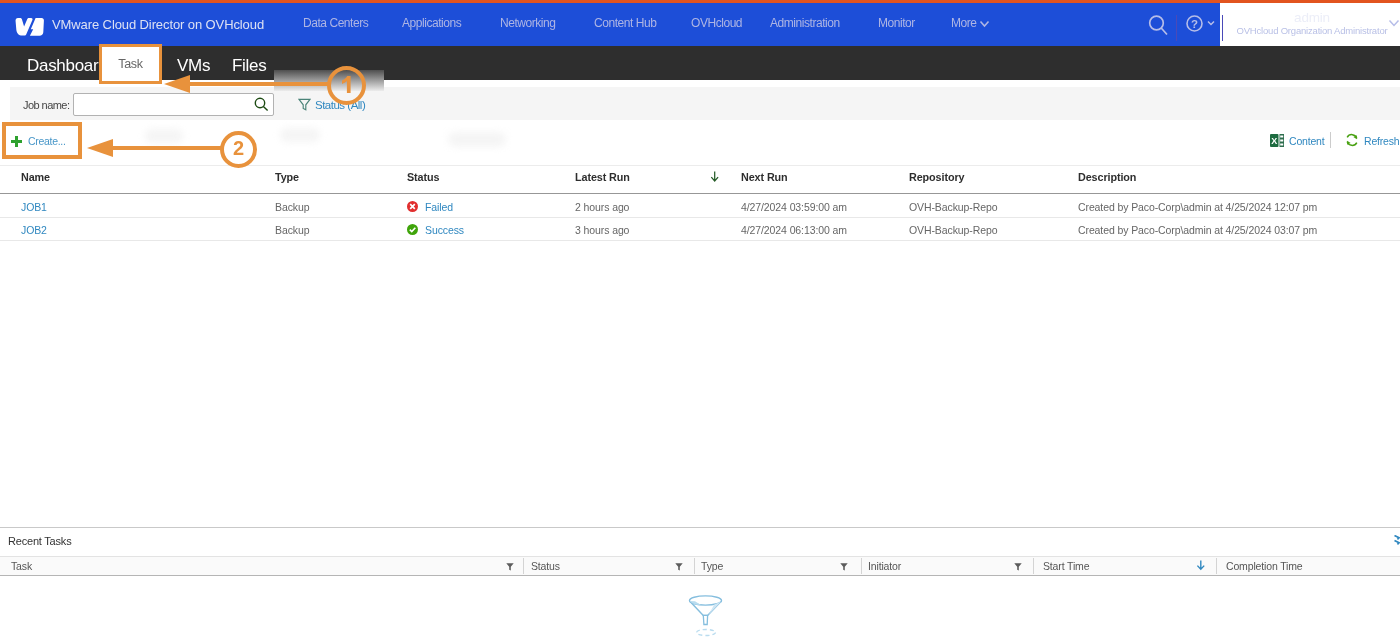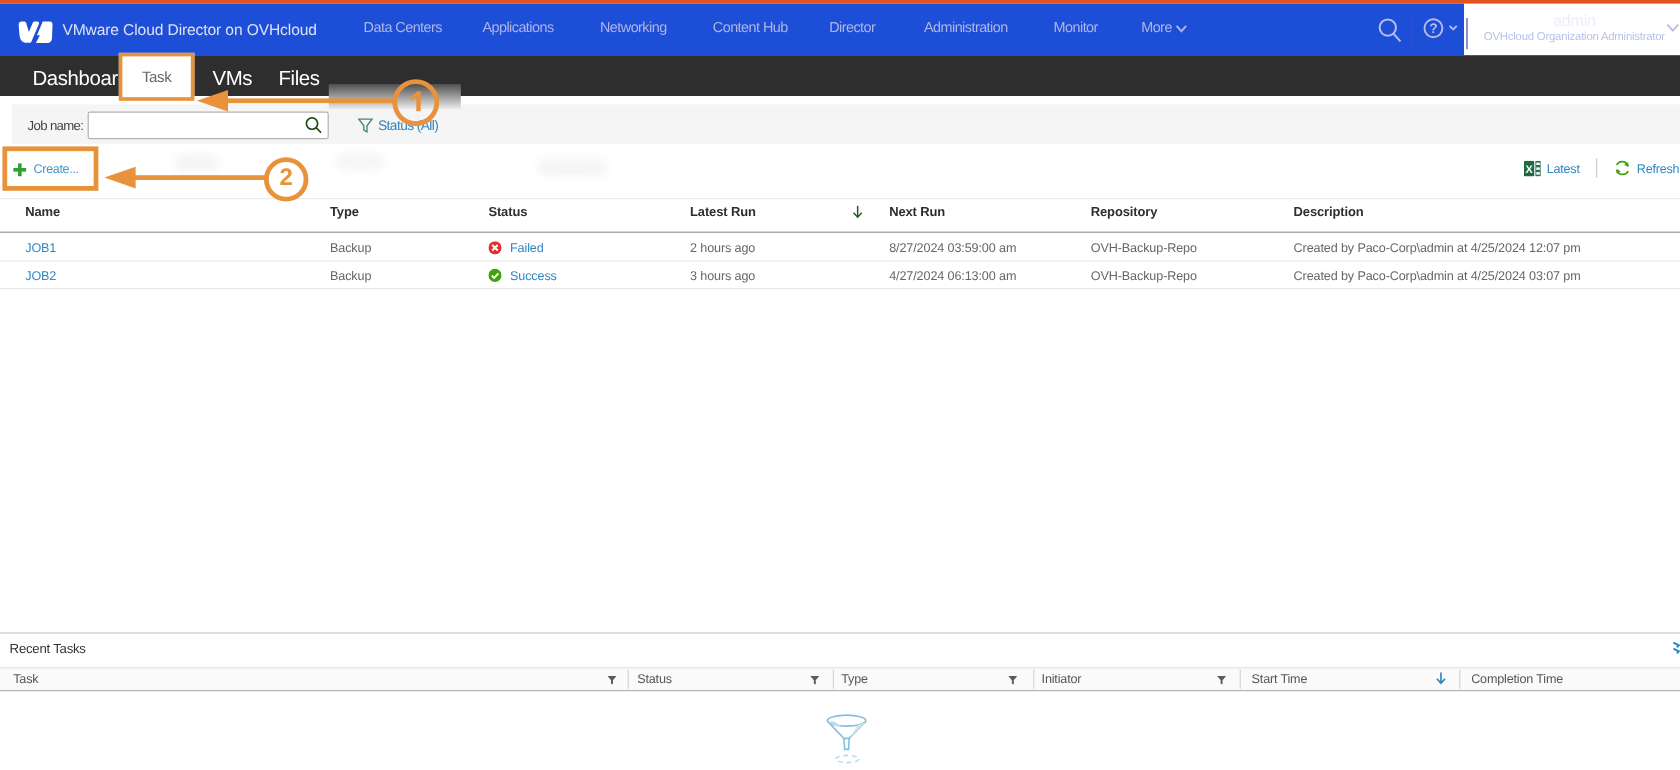--- a/index.html
+++ b/index.html
@@ -78,21 +78,21 @@
   <div id="mast" class="abs">
     <svg class="abs" style="left:15px;top:14px;" width="29" height="20" viewBox="0 0 29 20">
       <path d="M3 1 C1.4 1 0.45 2.2 0.55 3.8 L1.3 12.5 C1.6 16.2 3.8 18.6 7.2 18.6 L9.5 18.6 C10.3 18.6 11 18.1 11.3 17.3 L17.4 3 C17.9 1.9 17.2 1 16.1 1 L14 1 C13.2 1 12.5 1.5 12.2 2.2 L9.1 9.6 L6.9 2.3 C6.6 1.5 5.9 1 5.1 1 Z" fill="#fff"></path>
       <path d="M20.6 1 L26.6 1 C28 1 29 2.2 28.9 3.6 L28.3 15.3 C28.1 17.3 26.6 18.8 24.6 18.8 L14.9 18.8 L18.2 12.3 L15.8 12.3 Z" fill="#fff"></path>
     </svg>
     <span class="abs title">VMware Cloud Director on OVHcloud</span>
     <span class="abs nav" style="left:303px;">Data Centers</span>
     <span class="abs nav" style="left:402px;">Applications</span>
     <span class="abs nav" style="left:500px;">Networking</span>
     <span class="abs nav" style="left:594px;">Content Hub</span>
-    <span class="abs nav" style="left:691px;">Director</span>
+    <span class="abs nav" style="left:691px;">OVHcloud</span>
     <span class="abs nav" style="left:770px;">Administration</span>
     <span class="abs nav" style="left:878px;">Monitor</span>
     <span class="abs nav" style="left:951px;">More</span>
     <svg class="abs" style="left:979px;top:17px;" width="11" height="8" viewBox="0 0 11 8">
         <path d="M1.5 1.5 L5.5 6 L9.5 1.5" fill="none" stroke="#aeb5e4" stroke-width="1.6"></path>
       </svg>
     <svg class="abs" style="left:1147px;top:10px;" width="22" height="25" viewBox="0 0 22 25">
       <circle cx="9.5" cy="10" r="6.8" fill="none" stroke="#b6bde8" stroke-width="1.7"></circle>
       <line x1="14.2" y1="15" x2="20" y2="21.5" stroke="#b6bde8" stroke-width="1.7"></line>
     </svg>
@@ -137,21 +137,21 @@
   <div class="abs blob" style="left:448px;top:132px;width:58px;height:15px;"></div>
 
   <svg class="abs" style="left:1270px;top:134px;" width="14" height="13" viewBox="0 0 14 13">
     <rect x="0" y="0" width="8.5" height="13" rx="1" fill="#1d6b40"></rect>
     <text x="4.2" y="9.8" font-size="9" font-weight="bold" fill="#fff" text-anchor="middle" font-family="Liberation Sans">X</text>
     <rect x="9.5" y="0" width="4.5" height="13" fill="#2e6e4e"></rect>
     <rect x="10.2" y="1.5" width="3" height="2" fill="#fff"></rect>
       <rect x="10.2" y="5.5" width="3" height="2" fill="#fff"></rect>
       <rect x="10.2" y="9.5" width="3" height="2" fill="#fff"></rect>
   </svg>
-  <span class="abs" id="exporttxt">Latest</span>
+  <span class="abs" id="exporttxt">Content</span>
   <div class="abs" id="expsep"></div>
   <svg class="abs" style="left:1345px;top:133px;" width="14" height="14" viewBox="0 0 14 14">
     <path d="M2.2 4.4 A5.2 5.2 0 0 1 11.8 5.4" fill="none" stroke="#49a112" stroke-width="1.5"></path>
     <path d="M11.8 2.2 L11.9 6.3 L8.4 4.1 Z" fill="#49a112"></path>
     <path d="M11.8 9.6 A5.2 5.2 0 0 1 2.2 8.6" fill="none" stroke="#49a112" stroke-width="1.5"></path>
     <path d="M2.2 11.8 L2.1 7.7 L5.6 9.9 Z" fill="#49a112"></path>
   </svg>
   <span class="abs" id="refreshtxt">Refresh</span>
 
   <div class="abs" id="tbltop"></div>
@@ -168,21 +168,21 @@
   <div class="abs" id="thline"></div>
 
   <span class="abs link r1" style="left:21px;">JOB1</span>
   <span class="abs cell r1" style="left:275px;">Backup</span>
   <svg class="abs" style="left:407px;top:201px;" width="11" height="11" viewBox="0 0 11 11">
     <circle cx="5.5" cy="5.5" r="5.5" fill="#e12f2f"></circle>
     <path d="M3.2 3.2 L7.8 7.8 M7.8 3.2 L3.2 7.8" stroke="#fff" stroke-width="1.7"></path>
   </svg>
   <span class="abs link r1" style="left:425px;">Failed</span>
   <span class="abs cell r1" style="left:575px;">2 hours ago</span>
-  <span class="abs cell r1" style="left:741px;">8/27/2024 03:59:00 am</span>
+  <span class="abs cell r1" style="left:741px;">4/27/2024 03:59:00 am</span>
   <span class="abs cell r1" style="left:909px;">OVH-Backup-Repo</span>
   <span class="abs cell r1" style="left:1078px;">Created by Paco-Corp\admin at 4/25/2024 12:07 pm</span>
   <div class="abs" id="rline1"></div>
 
   <span class="abs link r2" style="left:21px;">JOB2</span>
   <span class="abs cell r2" style="left:275px;">Backup</span>
   <svg class="abs" style="left:407px;top:224px;" width="11" height="11" viewBox="0 0 11 11">
     <circle cx="5.5" cy="5.5" r="5.5" fill="#3fa40a"></circle>
     <path d="M2.8 5.6 L4.8 7.6 L8.3 3.8" fill="none" stroke="#fff" stroke-width="1.6"></path>
   </svg>

